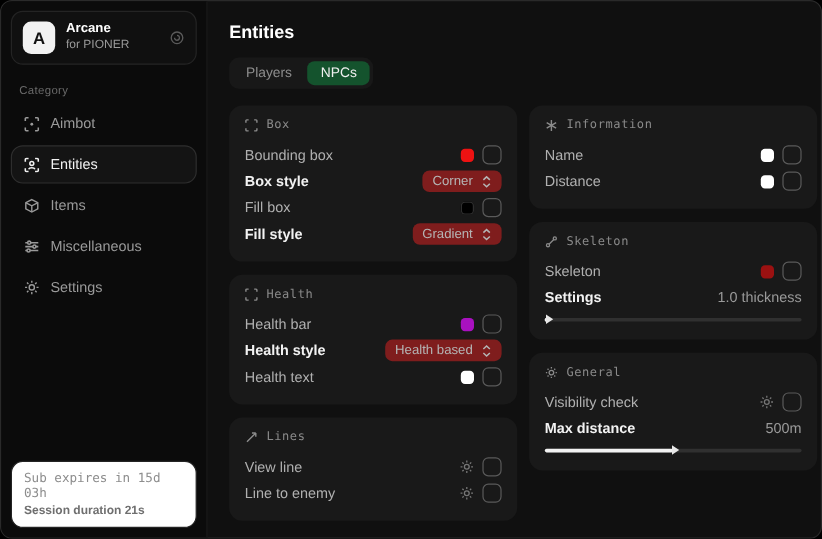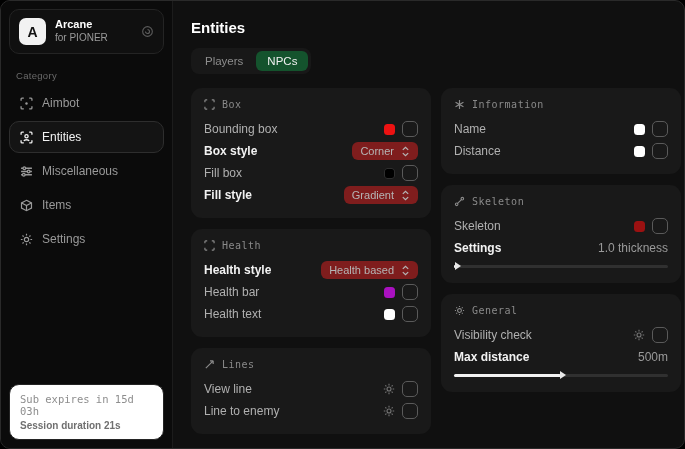--- a/index.html
+++ b/index.html
@@ -92,37 +92,37 @@
           <svg width="13" height="13" viewBox="0 0 12 12" fill="none" stroke="currentColor" stroke-width="1.2">
             <path d="M1 3.5V1.8A.8.8 0 0 1 1.8 1H3.5M8.5 1h1.7a.8.8 0 0 1 .8.8V3.5M11 8.5v1.7a.8.8 0 0 1-.8.8H8.5M3.5 11H1.8a.8.8 0 0 1-.8-.8V8.5"></path>
             <circle cx="6" cy="4.8" r="1.5"></circle>
               <path d="M3.6 9.2c.5-1.5 4.3-1.5 4.8 0"></path>
           </svg>
         </span>
         <span>Entities</span>
       </div>
       <div class="nav-item">
         <span class="ni">
+          <svg width="13" height="13" viewBox="0 0 12 12" fill="none" stroke="currentColor" stroke-width="1.1">
+            <path d="M6 1.2 10.6 3.6v4.8L6 10.8 1.4 8.4V3.6Z"></path>
+              <path d="M1.6 3.7 6 6l4.4-2.3M6 6v4.6"></path>
+          </svg>
+        </span>
+        <span>Items</span>
+      </div>
+      <div class="nav-item">
+        <span class="ni">
           <svg width="13" height="13" viewBox="0 0 12 12" fill="none" stroke="currentColor" stroke-width="1.2">
             <path d="M1 3h10M1 6h10M1 9h10"></path>
             <circle cx="4" cy="3" r="1.2" fill="#0b0b0b"></circle>
               <circle cx="8" cy="6" r="1.2" fill="#0b0b0b"></circle>
               <circle cx="3.5" cy="9" r="1.2" fill="#0b0b0b"></circle>
           </svg>
         </span>
         <span>Miscellaneous</span>
-      </div>
-      <div class="nav-item">
-        <span class="ni">
-          <svg width="13" height="13" viewBox="0 0 12 12" fill="none" stroke="currentColor" stroke-width="1.1">
-            <path d="M6 1.2 10.6 3.6v4.8L6 10.8 1.4 8.4V3.6Z"></path>
-              <path d="M1.6 3.7 6 6l4.4-2.3M6 6v4.6"></path>
-          </svg>
-        </span>
-        <span>Items</span>
       </div>
       <div class="nav-item">
         <span class="ni">
           <svg width="13" height="13" viewBox="0 0 12 12" fill="none" stroke="currentColor" stroke-width="1.1">
             <circle cx="6" cy="6" r="2"></circle>
             <path d="M6 .8v1.6M6 9.6v1.6M.8 6h1.6M9.6 6h1.6M2.3 2.3l1.1 1.1M8.6 8.6l1.1 1.1M9.7 2.3 8.6 3.4M3.4 8.6 2.3 9.7"></path>
           </svg>
         </span>
         <span>Settings</span>
       </div>
@@ -196,38 +196,38 @@
         <div class="card">
           <div class="card-head">
             <span>
               <svg width="11" height="11" viewBox="0 0 12 12" fill="none" stroke="currentColor" stroke-width="1.3">
                 <path d="M1 3.5V1.8A.8.8 0 0 1 1.8 1H3.5M8.5 1h1.7a.8.8 0 0 1 .8.8V3.5M11 8.5v1.7a.8.8 0 0 1-.8.8H8.5M3.5 11H1.8a.8.8 0 0 1-.8-.8V8.5"></path>
               </svg>
             </span>
             <span class="card-title">Health</span>
           </div>
           <div class="row">
+            <span class="row-label">Health bar</span>
+            <span class="row-right">
+              <span class="swatch" style="background: rgb(169, 17, 192);"></span>
+              <span class="checkbox"></span>
+            </span>
+          </div>
+          <div class="row">
             <span class="row-label strong">Health style</span>
             <span class="dropdown">
               <span>Health based</span>
               <span>
                 <svg width="9" height="11" viewBox="0 0 10 12" fill="none" stroke="currentColor" stroke-width="1.4">
                   <path d="M2 4.2 5 1.4l3 2.8M2 7.8l3 2.8 3-2.8"></path>
                 </svg>
               </span>
             </span>
           </div>
           <div class="row">
-            <span class="row-label">Health bar</span>
-            <span class="row-right">
-              <span class="swatch" style="background: rgb(169, 17, 192);"></span>
-              <span class="checkbox"></span>
-            </span>
-          </div>
-          <div class="row">
             <span class="row-label">Health text</span>
             <span class="row-right">
               <span class="swatch" style="background: rgb(255, 255, 255);"></span>
               <span class="checkbox"></span>
             </span>
           </div>
         </div>
 
         <div class="card">
           <div class="card-head">

